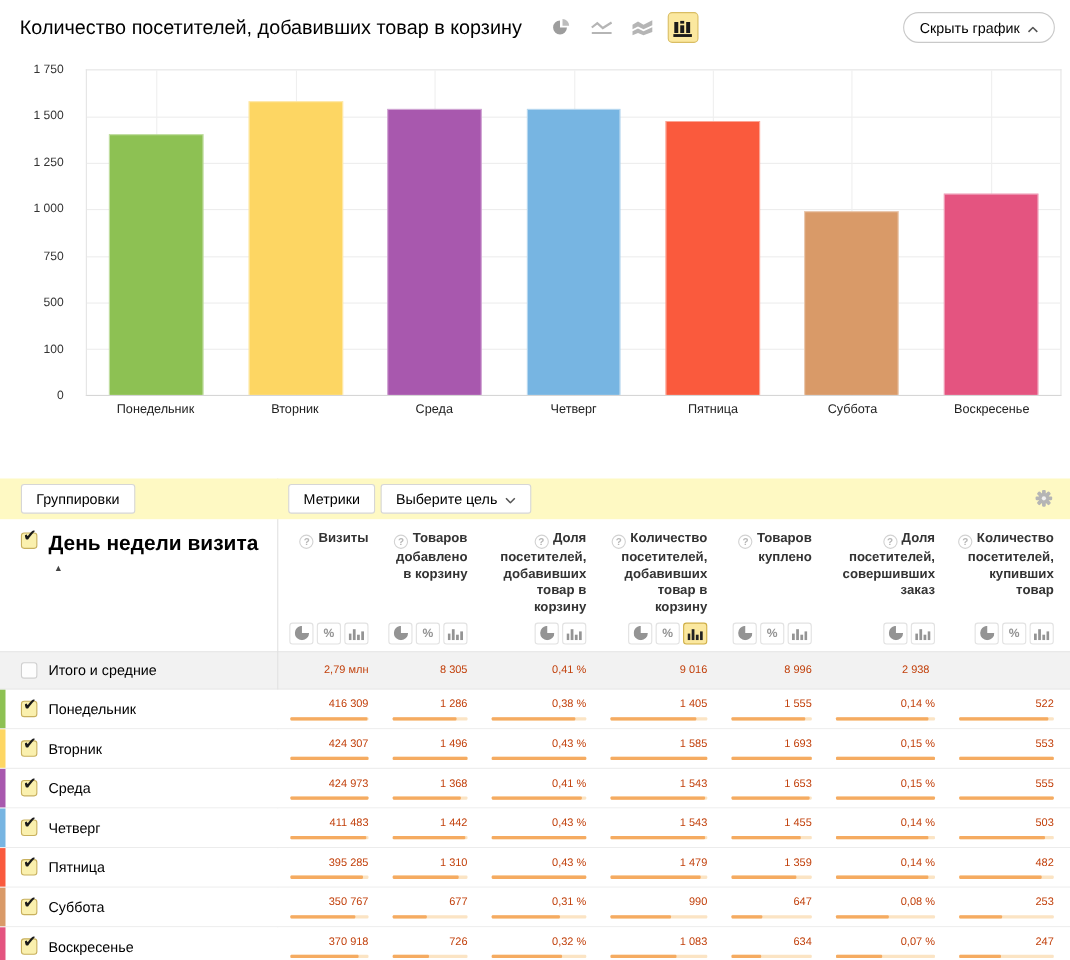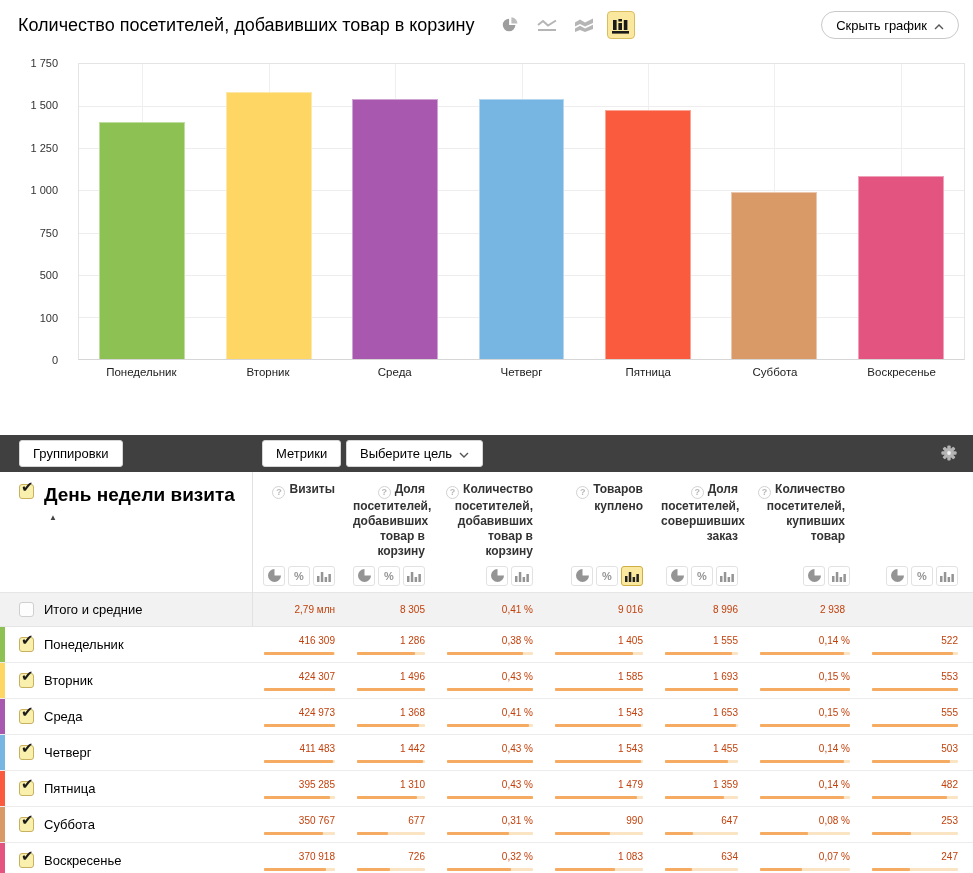--- a/index.html
+++ b/index.html
@@ -25,21 +25,21 @@
   .hline { position:absolute; left:0; right:0; height:1px; background:#ededed; }
   .vline { position:absolute; top:0; bottom:0; width:1px; background:#efefef; }
   .bar { position:absolute; bottom:0; border:1px solid rgba(255,255,255,.45); border-bottom:none; }
   .ylabel { position:absolute; left:0; width:58px; text-align:right; font-size:11px; color:#333; }
   .xlabels { position:absolute; left:78px; right:8px; top:316px; height:16px; }
   .xlabel { position:absolute; text-align:center; font-size:11.5px; color:#222; }
 
   
   .table-section { position:relative; }
   .col-divider { position:absolute; left:252px; top:0; bottom:0; width:1px; background:#e2e2e2; }
-  .controls-row { height:37px; background:#404040; display:flex; align-items:center; position:relative; }
+  .controls-row { height:37px; background:#fef9c3; display:flex; align-items:center; position:relative; }
   .btn { height:27px; padding:0 13px; background:#fff; border:1px solid #d6d6d6; border-radius:3px;
          font-size:13px; color:#000; font-family:inherit; display:flex; align-items:center; gap:7px; cursor:pointer; }
   .btn.groupings { margin-left:19px; }
   .btn.metrics { margin-left:11px; }
   .btn.goal { margin-left:9px; }
   .gear { position:absolute; right:16px; top:10px; cursor:pointer; }
 
   .grid { display:grid; grid-template-columns:252px 93px 90px 108px 110px 95px 112px 1fr; }
   .hdr-row { background:#fff; }
   .dim-cell { display:flex; align-items:flex-start; padding:12px 0 0 19px; gap:10px; }
@@ -197,20 +197,21 @@
       <div class="dim-cell">
         <span class="cb checked">
             <span class="tick">✔</span>
           </span>
         <span>
           <span class="dim-label">День недели визита</span>
           <span class="sort-arrow">▲</span>
         </span>
       </div>
     <div class="hdr-cell"><span class="qmark">?</span><span>Визиты</span></div>
+        <div class="hdr-cell"><span class="qmark">?</span><span>Товаров добавлено в корзину</span></div>
         <div class="hdr-cell"><span class="qmark">?</span><span>Доля посетителей, добавивших товар в корзину</span></div>
         <div class="hdr-cell"><span class="qmark">?</span><span>Количество посетителей, добавивших товар в корзину</span></div>
         <div class="hdr-cell"><span class="qmark">?</span><span>Товаров куплено</span></div>
         <div class="hdr-cell"><span class="qmark">?</span><span>Доля посетителей, совершивших заказ</span></div>
         <div class="hdr-cell"><span class="qmark">?</span><span>Количество посетителей, купивших товар</span></div>
       </div>
 
     <div class="grid tg-row" id="toggles-row">
         <div></div>
         <div class="tg-cell">

